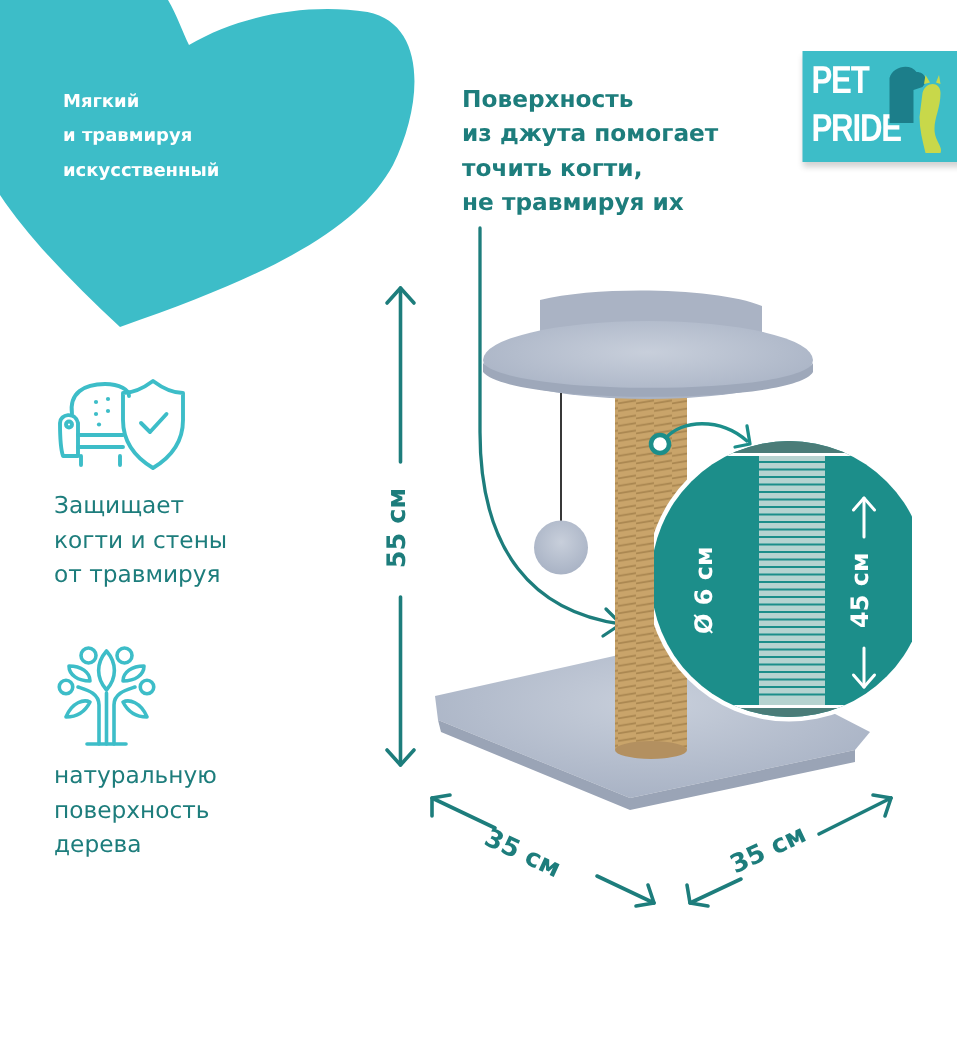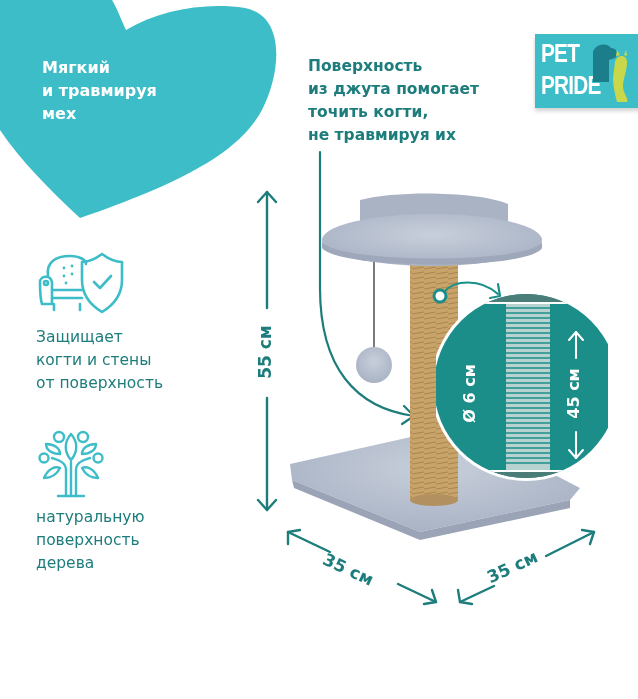--- a/index.html
+++ b/index.html
@@ -1,40 +1,40 @@
 <!DOCTYPE html>
 <html><head>
   <meta charset="utf-8">
   <style>
     html, body { margin: 0; padding: 0; }
     body { width: 638px; height: 699px; background: #ffffff; position: relative; overflow: hidden; font-family: "DejaVu Sans", sans-serif; }
     .abs { position: absolute; }
     .heart { left: 0; top: 0; width: 290px; height: 220px; }
-    .heart-text { left: 42px; top: 56px; color: #ffffff; font-weight: bold; font-size: 16px; line-height: 23px; }
+    .heart-text { left: 42px; top: 56px; color: #ffffff; font-weight: bold; font-size: 12px; line-height: 23px; }
     .heart-text div { white-space: nowrap; }
     .jute-text { left: 308px; top: 55px; color: #1d7d7c; font-weight: bold; font-size: 15.5px; line-height: 23px; }
     .jute-text div { white-space: nowrap; }
     .logo { left: 535px; top: 34px; width: 108px; height: 74px; background: #3dbdc8; box-shadow: 0 3px 4px rgba(0,0,0,0.18); }
     .logo-word { position: absolute; left: 6px; color: #ffffff; font-family: "Liberation Sans", sans-serif; font-weight: bold; font-size: 26px; letter-spacing: -1px; transform: scaleX(0.8); transform-origin: left center; line-height: 26px; }
     .feature-text { color: #1d7d7c; font-weight: normal; font-size: 15.5px; line-height: 23px; }
     .feature-text div { white-space: nowrap; }
     .dim-label { color: #1d7d7c; font-weight: bold; font-size: 17px; white-space: nowrap; }
     .zoom-label { color: #ffffff; font-weight: bold; font-size: 16px; white-space: nowrap; }
   </style>
 </head>
 <body>
 
 <svg class="abs heart" viewBox="0 0 290 220" width="290" height="220">
   <path d="M0,0 L112,0 C118,10 122,22 126,30 C160,10 205,2 245,8 C285,16 282,70 262,110 C240,150 190,180 80,218 C50,190 20,160 0,130 Z" fill="#3dbdc8"></path>
 </svg>
 
 <div class="abs heart-text">
   <div>Мягкий</div>
   <div>и травмируя</div>
-  <div>мех</div>
+  <div>искусственный</div>
 </div>
 
 <div class="abs jute-text">
   <div>Поверхность</div>
   <div>из джута помогает</div>
   <div>точить когти,</div>
   <div>не травмируя их</div>
 </div>
 
 <div class="abs logo">
@@ -61,21 +61,21 @@
       <circle cx="36" cy="14" r="1.4"></circle>
       <circle cx="28" cy="24" r="1.4"></circle>
       <circle cx="36" cy="22" r="1.4"></circle>
       <circle cx="30" cy="31" r="1.4"></circle>
   </g>
 </svg>
 
 <div class="abs feature-text" style="left:36px; top:326px;">
   <div>Защищает</div>
   <div>когти и стены</div>
-  <div>от поверхность</div>
+  <div>от травмируя</div>
 </div>
 
 <svg class="abs" style="left:38px; top:430px;" width="66" height="72" viewBox="0 0 66 72">
   <g fill="none" stroke="#3dbdc8" stroke-width="2.4" stroke-linecap="round" stroke-linejoin="round">
     <circle cx="21" cy="7" r="5"></circle>
       <circle cx="45" cy="7" r="5"></circle>
     <circle cx="6" cy="28" r="4.5"></circle>
       <circle cx="60" cy="28" r="4.5"></circle>
     <path d="M33,4 C40,12 40,22 33,30 C26,22 26,12 33,4 Z"></path>
     <path d="M8,14 C16,14 22,18 22,24 C14,24 8,20 8,14 Z"></path>

